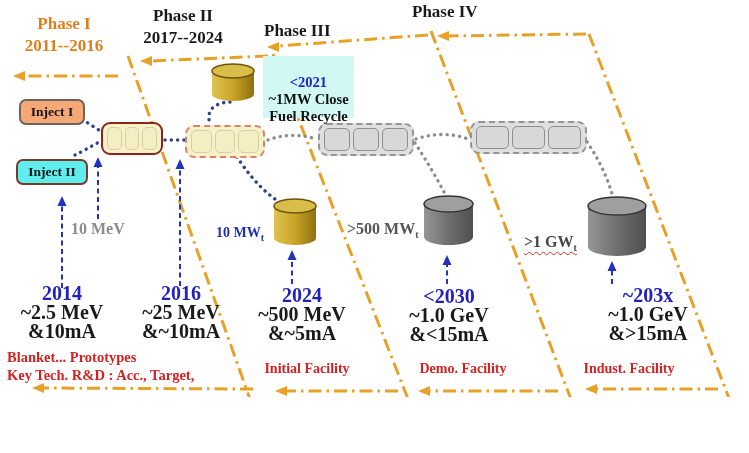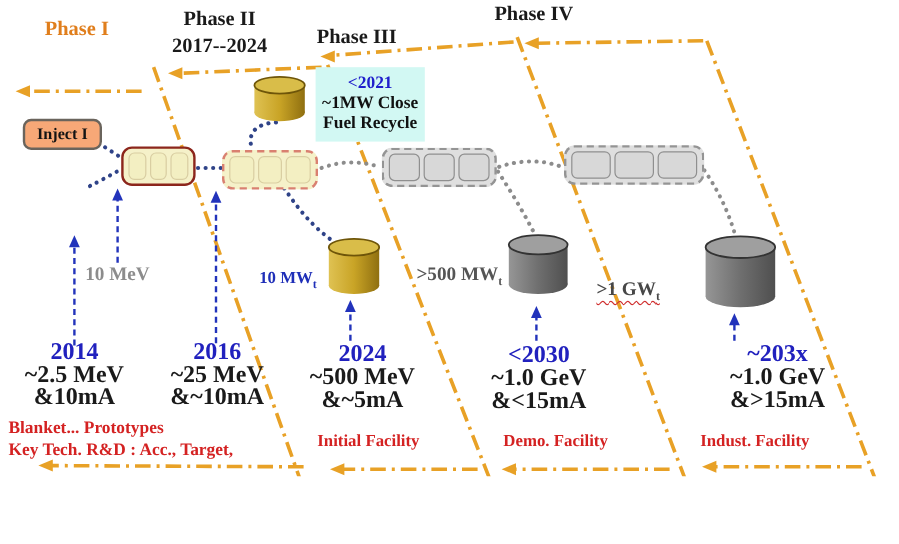--- a/index.html
+++ b/index.html
@@ -24,29 +24,29 @@
   .seg-yellow .cell{background:#F3EFC2;border:1.5px solid #D9CEA2;}
   .seg-1{left:101px;top:122px;width:62px;height:33px;border:2.5px solid #8C261C;}
   .seg-2{left:185px;top:125px;width:80px;height:33px;border:2.5px dashed #D98070;}
   .seg-gray{background:#DFDFDF;border:2.5px dashed #949494;}
   .seg-gray .cell{background:#D8D8D8;border:1.5px solid #8F8F8F;}
   .seg-3{left:318px;top:123px;width:96px;height:33px;}
   .seg-4{left:470px;top:121px;width:117px;height:33px;}
 
   .recycle-box{position:absolute;left:263px;top:56px;width:91px;height:62px;
     background:#D2F8F3;text-align:center;font-weight:bold;font-size:14.5px;
-    line-height:17px;padding-top:5px;box-sizing:border-box;color:#111;}
+    line-height:17px;padding-top:18px;box-sizing:border-box;color:#111;}
   .recycle-box .year{color:#2020CC;}
 
   .beam-label{position:absolute;font-weight:bold;white-space:nowrap;}
   .beam-label sub{font-size:10px;}
   .lbl-10mev{left:71px;top:220px;font-size:16px;color:#8C8C8C;}
   .lbl-10mw{left:216px;top:225px;font-size:14px;color:#1F2FB8;}
   .lbl-500mw{left:347px;top:220px;font-size:16px;color:#555555;}
-  .lbl-1gw{left:497px;top:233px;font-size:16px;color:#474747;}
+  .lbl-1gw{left:524px;top:233px;font-size:16px;color:#474747;}
   .wavy-red{text-decoration-line:underline;text-decoration-style:wavy;
     text-decoration-color:#D03030;text-decoration-thickness:1px;text-underline-offset:4px;}
 
   .milestone{position:absolute;transform:translateX(-50%);text-align:center;
     font-weight:bold;font-size:20px;line-height:19px;color:#1a1a1a;white-space:nowrap;}
   .milestone .year{color:#2121BE;}
   .m1{left:62px;top:284px;} .m2{left:181px;top:284px;} .m3{left:302px;top:286px;}
   .m4{left:449px;top:287px;} .m5{left:608px;top:286px;margin-left:40px;}
 
   .keytech{position:absolute;left:7px;top:348px;font-weight:bold;font-size:14.5px;
@@ -162,30 +162,34 @@
     </g>
     <g>
       <rect x="588" y="206" width="58" height="41" fill="url(#grayGrad)"></rect>
       <ellipse cx="617" cy="247" rx="29" ry="9" fill="url(#grayGrad)"></ellipse>
       <ellipse cx="617" cy="206" rx="29" ry="9" fill="#9F9F9F" stroke="#333333" stroke-width="1.5"></ellipse>
     </g>
   </svg>
 
   <div class="phase-label phase-1" style="left:12px;top:13px;width:104px;">
     <div>Phase I</div>
+    <div>2011--2016</div>
   </div>
   <div class="phase-label" style="left:132px;top:5px;width:102px;">
     <div>Phase II</div>
     <div>2017--2024</div>
   </div>
   <div class="phase-label" style="left:264px;top:20px;">Phase III</div>
   <div class="phase-label" style="left:412px;top:1px;">Phase IV</div>
 
   <div class="inject-box inject-1">
     <span>Inject I</span>
+  </div>
+  <div class="inject-box inject-2">
+    <span>Inject II</span>
   </div>
 
   <div class="seg seg-yellow seg-1">
     <div class="cell"></div>
     <div class="cell"></div>
     <div class="cell"></div>
   </div>
   <div class="seg seg-yellow seg-2">
     <div class="cell"></div>
     <div class="cell"></div>

